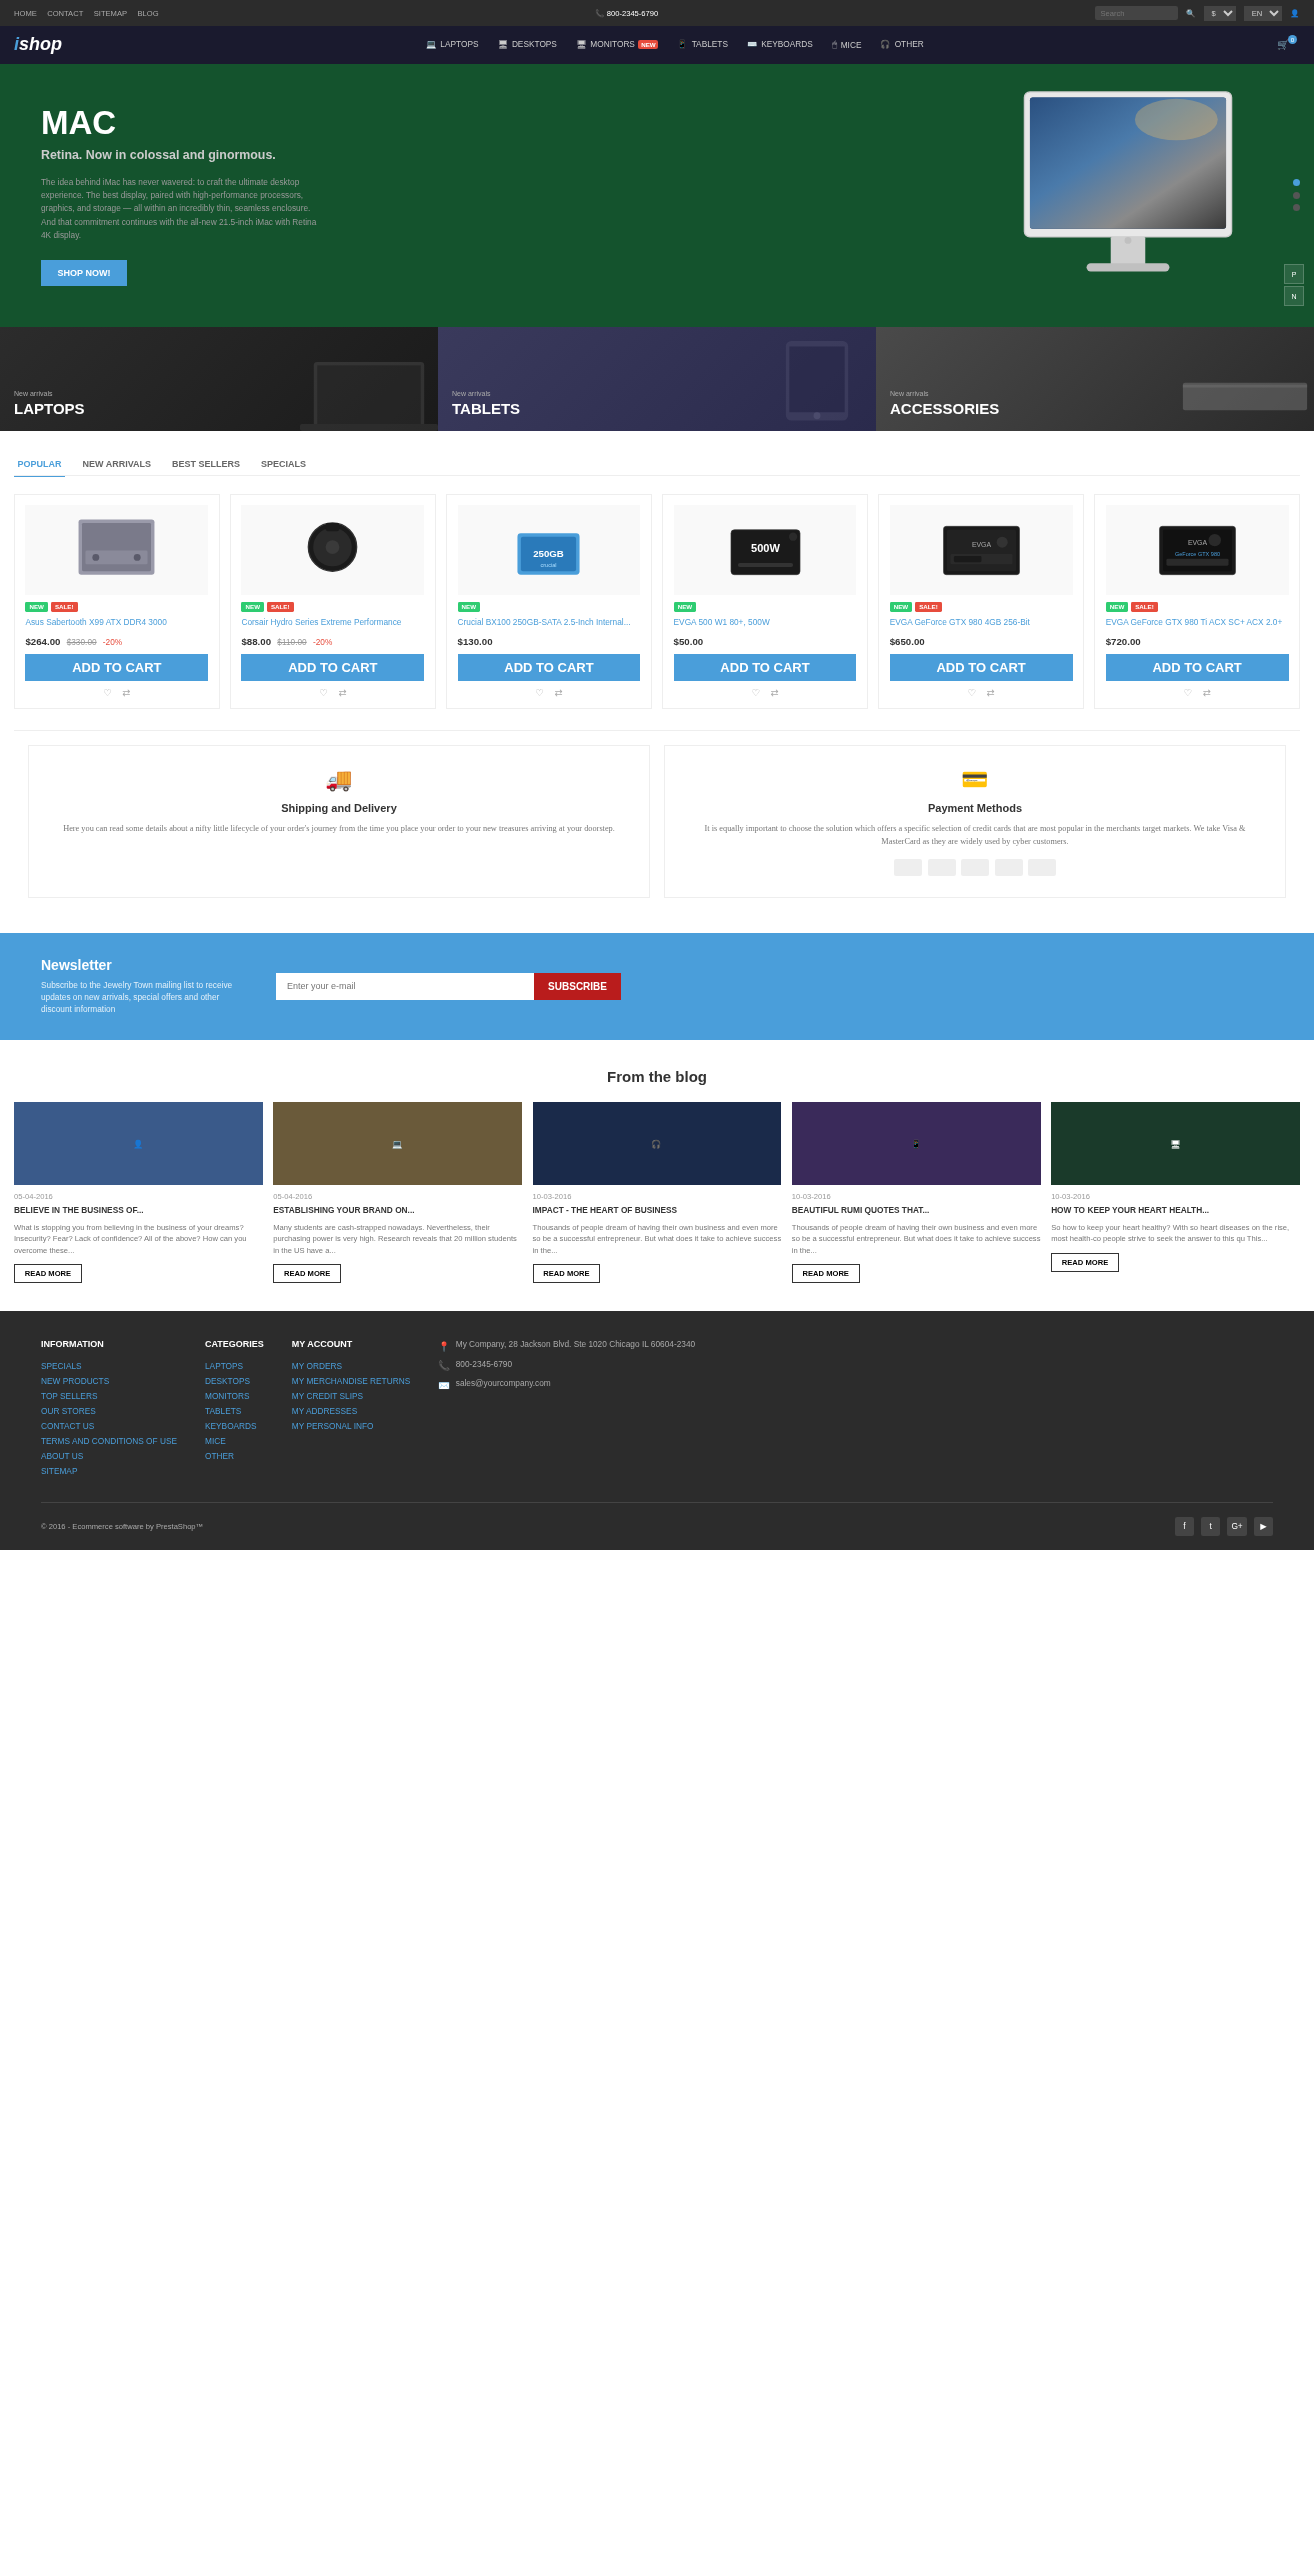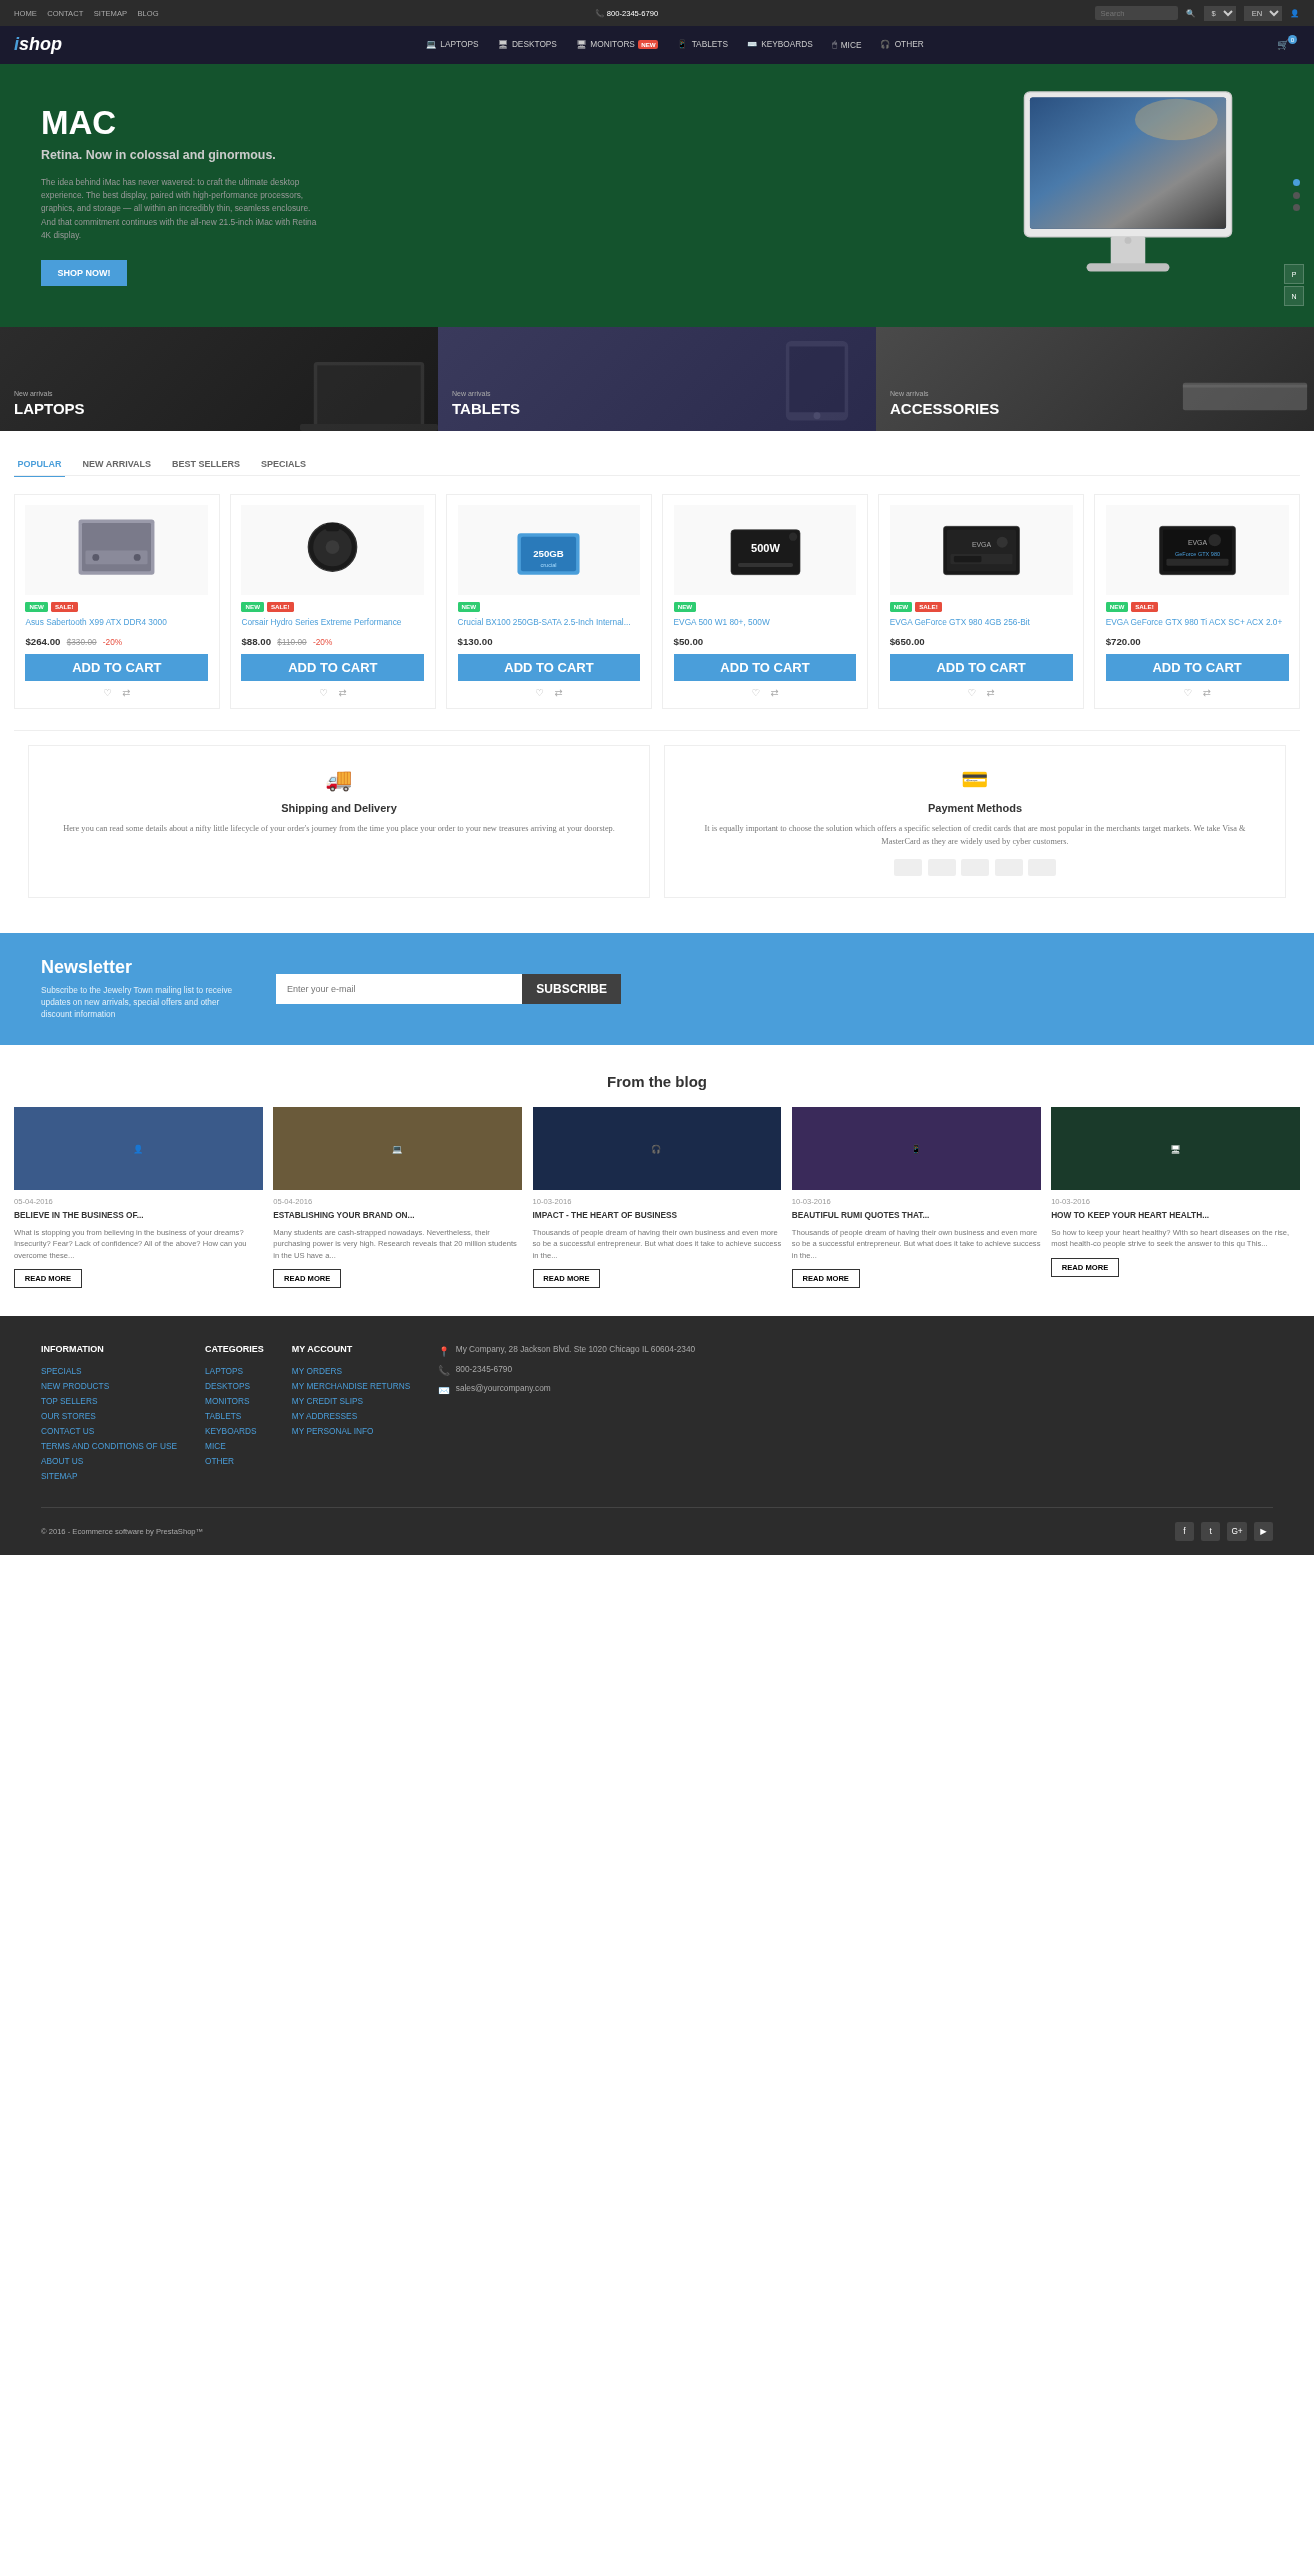--- a/index.html
+++ b/index.html
@@ -76,25 +76,25 @@
     .info-box { flex: 1; border: 0.7px solid #eee; padding: 21px; text-align: center; }
     .info-icon { font-size: 22px; margin-bottom: 8.3px; color: #4a9eda; }
     .info-box h3 { font-size: 11px; margin-bottom: 8.3px; color: #333; }
     .info-box p { font-size: 8.3px; color: #777; line-height: 1.6; font-family: Liberation Serif, serif; }
     .payment-icons { display: flex; gap: 5.5px; justify-content: center; margin-top: 10.4px; flex-wrap: wrap; }
     .payment-icon { width: 28px; height: 17.3px; background: #eee; border-radius: 2.1px; display: inline-block; }
 
     
     .newsletter { background: #4a9eda; padding: 24px 41px; display: flex; align-items: center; gap: 28px; }
     .newsletter-text { color: #fff; }
-    .newsletter-text h3 { font-size: 18px; font-weight: bold; margin-bottom: 5.5px; }
+    .newsletter-text h3 { font-size: 14px; font-weight: bold; margin-bottom: 5.5px; }
     .newsletter-text p { font-size: 8.3px; opacity: 0.85; max-width: 207px; line-height: 1.5; }
     .newsletter-form { display: flex; flex: 1; max-width: 345px; }
     .newsletter-input { flex: 1; padding: 8.3px 11px; border: none; font-size: 9px; }
-    .newsletter-btn { background: #404040; color: #fff; border: none; padding: 8.3px 14px; font-size: 12px; font-weight: bold; cursor: pointer; text-transform: uppercase; white-space: nowrap; text-align: right; }
+    .newsletter-btn { background: #b91c1c; color: #fff; border: none; padding: 8.3px 14px; font-size: 10px; font-weight: bold; cursor: pointer; text-transform: uppercase; white-space: nowrap; text-align: right; }
 
     
     .blog-section { padding: 28px 14px; background: #fff; }
     .blog-section h2 { text-align: center; font-size: 15px; margin-bottom: 17.3px; color: #333; }
     .blog-grid { display: flex; gap: 10.4px; }
     .blog-card { flex: 1; }
     .blog-img-placeholder { width: 100%; height: 83px; margin-bottom: 7px; display: flex; align-items: center; justify-content: center; color: #fff; font-size: 14px; }
     .blog-date { font-size: 7.6px; color: #999; margin-bottom: 3.5px; }
     .blog-title { font-size: 8.3px; font-weight: bold; color: #333; margin-bottom: 5.5px; line-height: 1.4; }
     .blog-excerpt { font-size: 7.6px; color: #777; line-height: 1.5; margin-bottom: 8.3px; }

